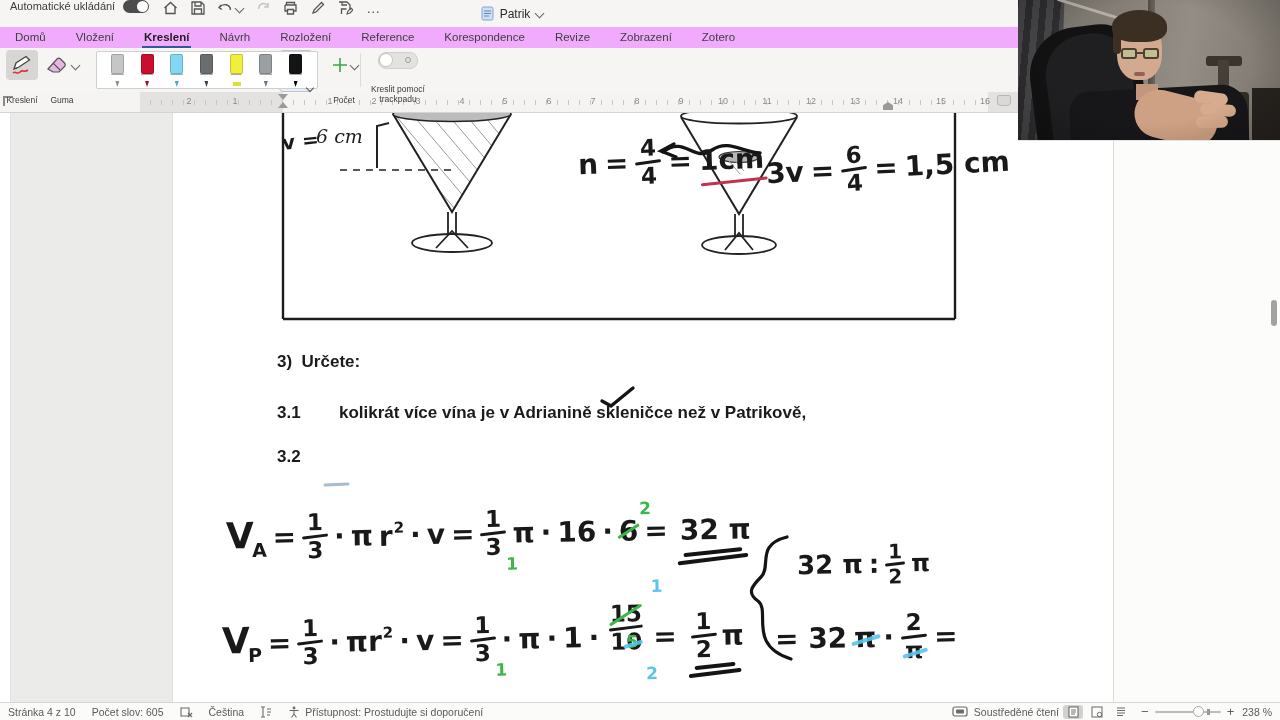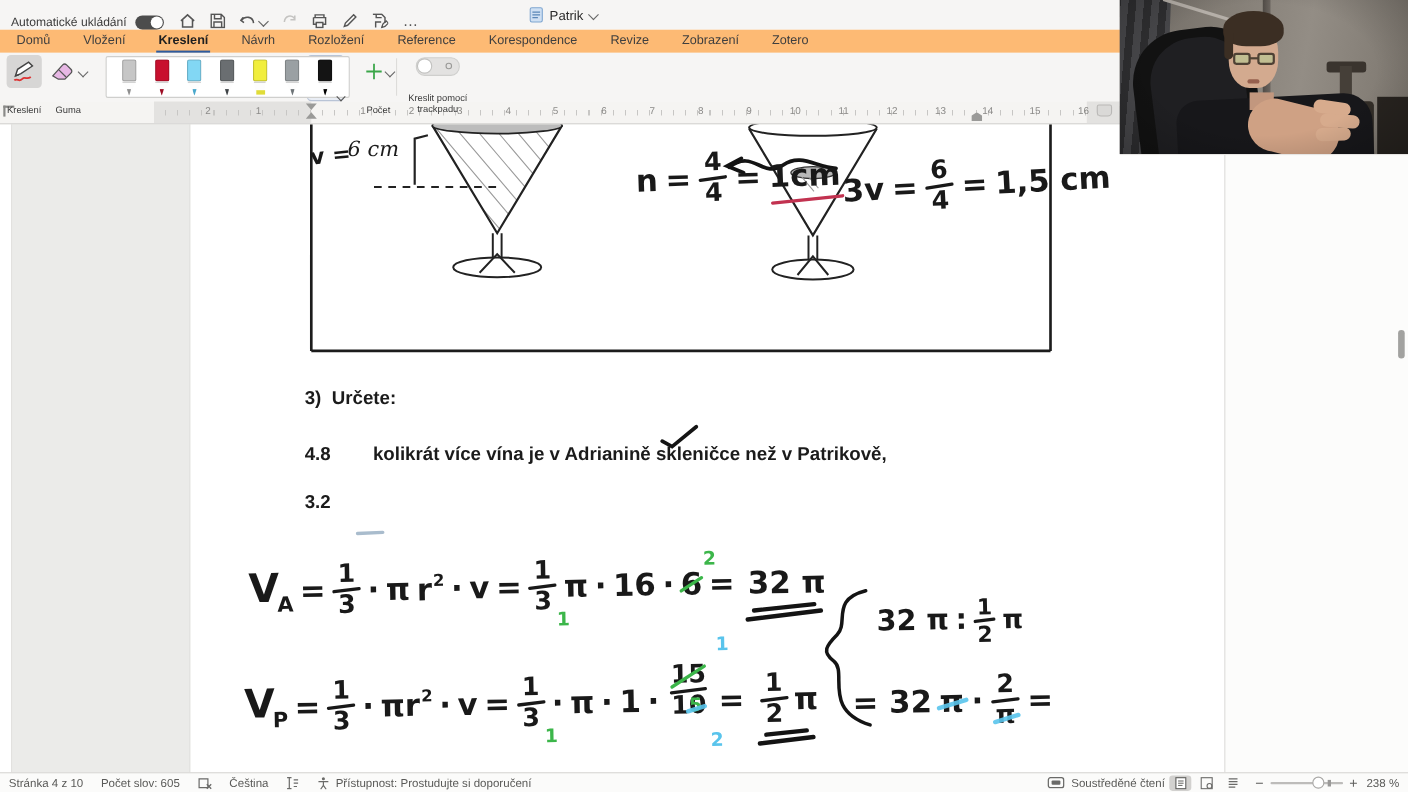--- a/index.html
+++ b/index.html
@@ -1,32 +1,32 @@
 <!DOCTYPE html>
 <html style="--green: #3cb64a; --cyan: #59c4ec; --red: #c23250; --accent: #2d5b9e;"><head>
 <meta charset="utf-8">
 <style>
   html,body{margin:0;padding:0}
   body{width:1280px;height:720px;position:relative;overflow:hidden;background:#fff;
        font-family:"Liberation Sans",sans-serif;color:#333;-webkit-font-smoothing:antialiased}
   
   .titlebar{position:absolute;top:0;left:0;width:1024px;height:27px;background:#f6f5f4;
-            display:flex;align-items:flex-end;z-index:30}
+            display:flex;align-items:flex-start;z-index:30}
   .autosave-label{font-size:11px;color:#3c3c3c;margin-left:10px}
   .tgl{width:26px;height:13px;border-radius:7px;background:#4c4c4c;position:relative;margin-left:8px}
   .tgl .knob{position:absolute;right:1px;top:1px;width:11px;height:11px;border-radius:50%;background:#fff}
   .tb-icons{display:flex;align-items:center;gap:13px;margin-left:14px}
   .tb-icons svg{display:block}
   .chev{width:6px;height:6px;border-right:1.6px solid #666;border-bottom:1.6px solid #666;
         transform:rotate(45deg);display:inline-block}
   .doc-title{position:absolute;left:0;right:0;top:0;height:27px;display:flex;align-items:center;
              justify-content:center;gap:6px;pointer-events:none}
   .doc-title span{font-size:12px;color:#2b2b2b;pointer-events:auto}
   .ellipsis{font-size:14px;color:#555;letter-spacing:1px}
-  .menubar{position:absolute;top:27px;left:0;width:1280px;height:21px;background:#fdba74;
+  .menubar{position:absolute;top:27px;left:0;width:1280px;height:21px;background:#f0abfc;
            display:flex;align-items:flex-end;gap:0;z-index:30}
   .tab{font-size:11.5px;color:#3e3e3e;padding:3px 0 5px 0;margin:0 15px;position:relative;white-space:nowrap}
   .tab.active{color:#1f1f1f;font-weight:bold}
   .tab.active::after{content:"";position:absolute;left:-2px;right:-2px;bottom:0;height:2.5px;
                      background:var(--accent,#2d5b9e)}
   
   .ribbon{position:absolute;top:48px;left:0;width:1280px;height:44px;background:#f6f5f4;z-index:30}
   .rb-group{position:absolute;top:2px;text-align:center}
   .rb-iconbox{width:32px;height:30px;border-radius:4px;display:flex;align-items:center;justify-content:center;margin:0 auto}
   .rb-iconbox.active{background:#d7d6d5}
@@ -416,21 +416,21 @@
         <span class="bar"></span>
         <span class="fd">4</span>
       </span>
     <span class="hwt">=</span>
     <span class="hwt">1,5 cm</span>
   </div>
 
   <div class="ptxt" style="left:277px;top:240px">
     <span>3)</span>&nbsp;&nbsp;<span>Určete:</span>
   </div>
-  <div class="ptxt" style="left:277px;top:291px">4.8</div>
+  <div class="ptxt" style="left:277px;top:291px">3.1</div>
   <div class="ptxt" style="left:339px;top:291px">kolikrát více vína je v Adrianině skleničce než v Patrikově,</div>
   <div class="ptxt" style="left:277px;top:335px">3.2</div>
 
   <div class="inkrow hw" style="left:226px;top:396px;transform:rotate(-1deg);gap:6px">
     <span><span class="Vb">V</span><span class="sub">A</span></span>
     <span class="hwt">=</span>
     <span class="fr">
         <span class="fn">1</span>
         <span class="bar"></span>
         <span class="fd">3</span>

